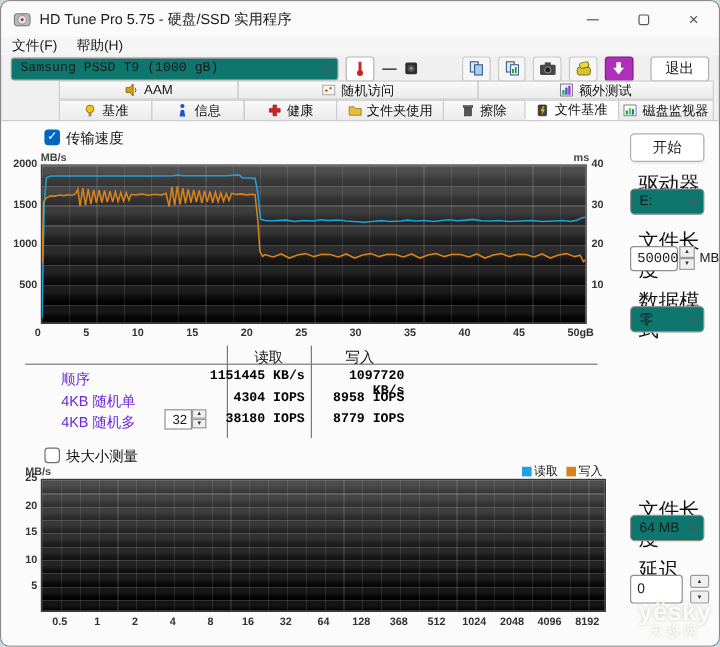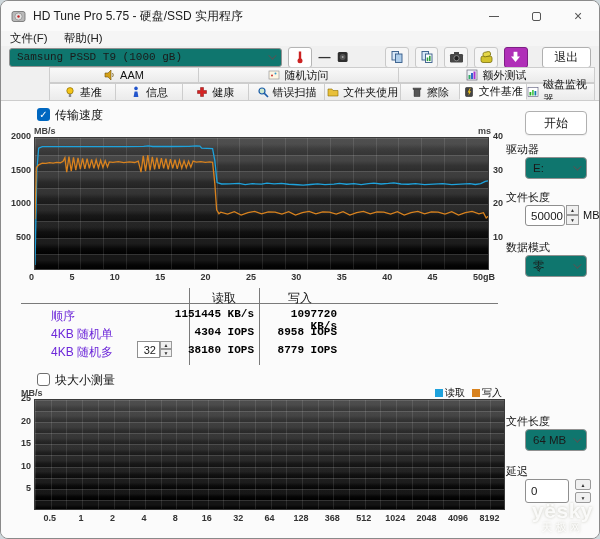--- a/index.html
+++ b/index.html
@@ -66,21 +66,21 @@
   .trlabel{position:absolute;left:50px;font-size:12px;color:#6d28d9;}
   .tval{position:absolute;text-align:right;font-family:"Liberation Mono","DejaVu Sans Mono",monospace;font-weight:bold;font-size:11px;color:#000;}
   .spin-box{position:absolute;background:#fff;border:1px solid #8f8f8f;display:flex;align-items:center;justify-content:flex-end;padding:0 3px;font-size:11px;}
   .spin-arrows{position:absolute;display:flex;flex-direction:column;}
   .spin-arrows div{background:#f0f0f0;border:1px solid #9a9a9a;font-size:5px;line-height:6px;color:#333;text-align:center;}
   
   .legend{position:absolute;display:flex;gap:7px;font-size:10px;color:#111;align-items:center;}
   .legend .sq{width:8px;height:8px;display:inline-block;margin-right:2px;vertical-align:-1px;}
   
   .rp-btn{position:absolute;left:524px;width:62px;height:24px;background:#fff;border:1px solid #b0b0b0;border-radius:4px;font-size:12px;display:flex;align-items:center;justify-content:center;box-shadow:0 1px 1px rgba(0,0,0,0.06);}
-  .rp-label{position:absolute;left:505px;font-size:11px;color:#111;}
+  .rp-label{position:absolute;left:531px;font-size:17px;color:#111;}
   .rp-combo{position:absolute;left:524px;width:62px;height:22px;border-radius:4px;font-size:11.5px;}
   .num-box{position:absolute;background:#fff;border:1px solid #8f8f8f;border-radius:3px;display:flex;align-items:center;padding:0 5px;font-size:11.5px;}
   
   .watermark{position:absolute;right:6px;bottom:4px;text-align:center;color:rgba(255,255,255,0.85);
              text-shadow:0 0 3px rgba(160,160,140,0.55);pointer-events:none;}
   .watermark .w1{font-size:21px;font-weight:bold;letter-spacing:0.5px;line-height:20px;}
   .watermark .w2{font-size:11px;letter-spacing:3px;line-height:13px;}
 </style>
 </head>
 <body>
@@ -209,27 +209,20 @@
       <span>信息</span>
     </div>
     <div class="tab" style="flex:73 0 0;">
       <svg width="12" height="12" viewBox="0 0 12 12">
         <path d="M4.5,1.5 h3 v3 h3 v3 h-3 v3 h-3 v-3 h-3 v-3 h3 z" fill="#d42222" stroke="#801010" stroke-width="0.5"></path>
       </svg>
       <span>健康</span>
     </div>
     <div class="tab" style="flex:84 0 0;">
       <svg width="12" height="12" viewBox="0 0 12 12">
-        <circle cx="5" cy="5" r="3" fill="#cfe8cf" stroke="#1a5ca8" stroke-width="1.2"></circle>
-        <line x1="7.4" y1="7.4" x2="11" y2="11" stroke="#1a5ca8" stroke-width="1.6"></line>
-      </svg>
-      <span>错误扫描</span>
-    </div>
-    <div class="tab" style="flex:84 0 0;">
-      <svg width="12" height="12" viewBox="0 0 12 12">
         <path d="M1,3 h4 l1,1.5 h5 V10 H1 z" fill="#e8c03a" stroke="#8a6d00" stroke-width="0.6"></path>
       </svg>
       <span>文件夹使用</span>
     </div>
     <div class="tab" style="flex:64 0 0;">
       <svg width="12" height="12" viewBox="0 0 12 12">
         <rect x="2" y="2" width="8" height="1.6" fill="#666" stroke="#222" stroke-width="0.4"></rect>
         <rect x="3" y="3.8" width="6" height="6.8" fill="#555" stroke="#222" stroke-width="0.4"></rect>
       </svg>
       <span>擦除</span>
@@ -351,21 +344,21 @@
       <span>8192</span>
     </div>
 
   <div class="rp-btn" style="top:110px;">开始</div>
   <div class="rp-label" style="top:141px;">驱动器</div>
   <div class="combo rp-combo" style="top:156px;">
     <span>E:</span>
     <span class="chev"></span>
   </div>
   <div class="rp-label" style="top:189px;">文件长度</div>
-  <div class="num-box" style="left:524px;top:204px;width:40px;height:21px;">
+  <div class="num-box" style="left:524px;top:204px;width:40px;height:21px;font-family:Liberation Mono, monospace;">
     <span>50000</span>
   </div>
   <div class="spin-arrows" style="left:565px;top:204px;">
     <div style="width:13px;height:10px;line-height:9px;">▲</div>
     <div style="width:13px;height:10px;line-height:9px;">▼</div>
   </div>
   <div class="rp-label" style="left:582px;top:208px;font-size:11px;">MB</div>
   <div class="rp-label" style="top:239px;">数据模式</div>
   <div class="combo rp-combo" style="top:254px;">
     <span>零</span>

